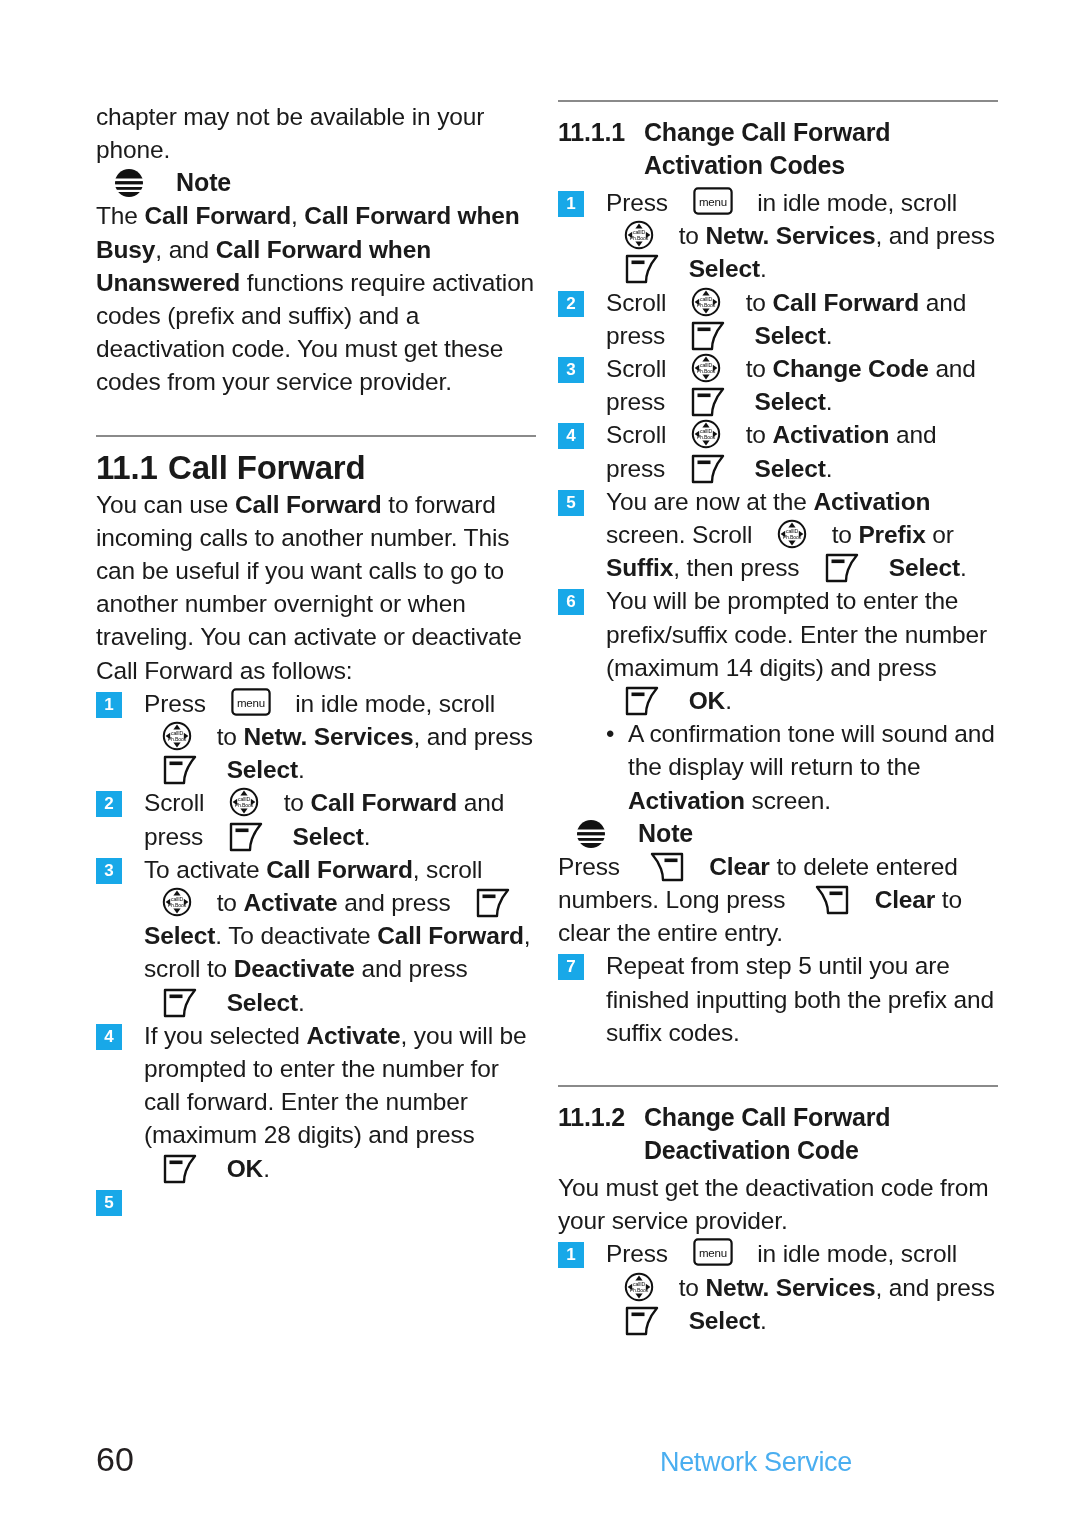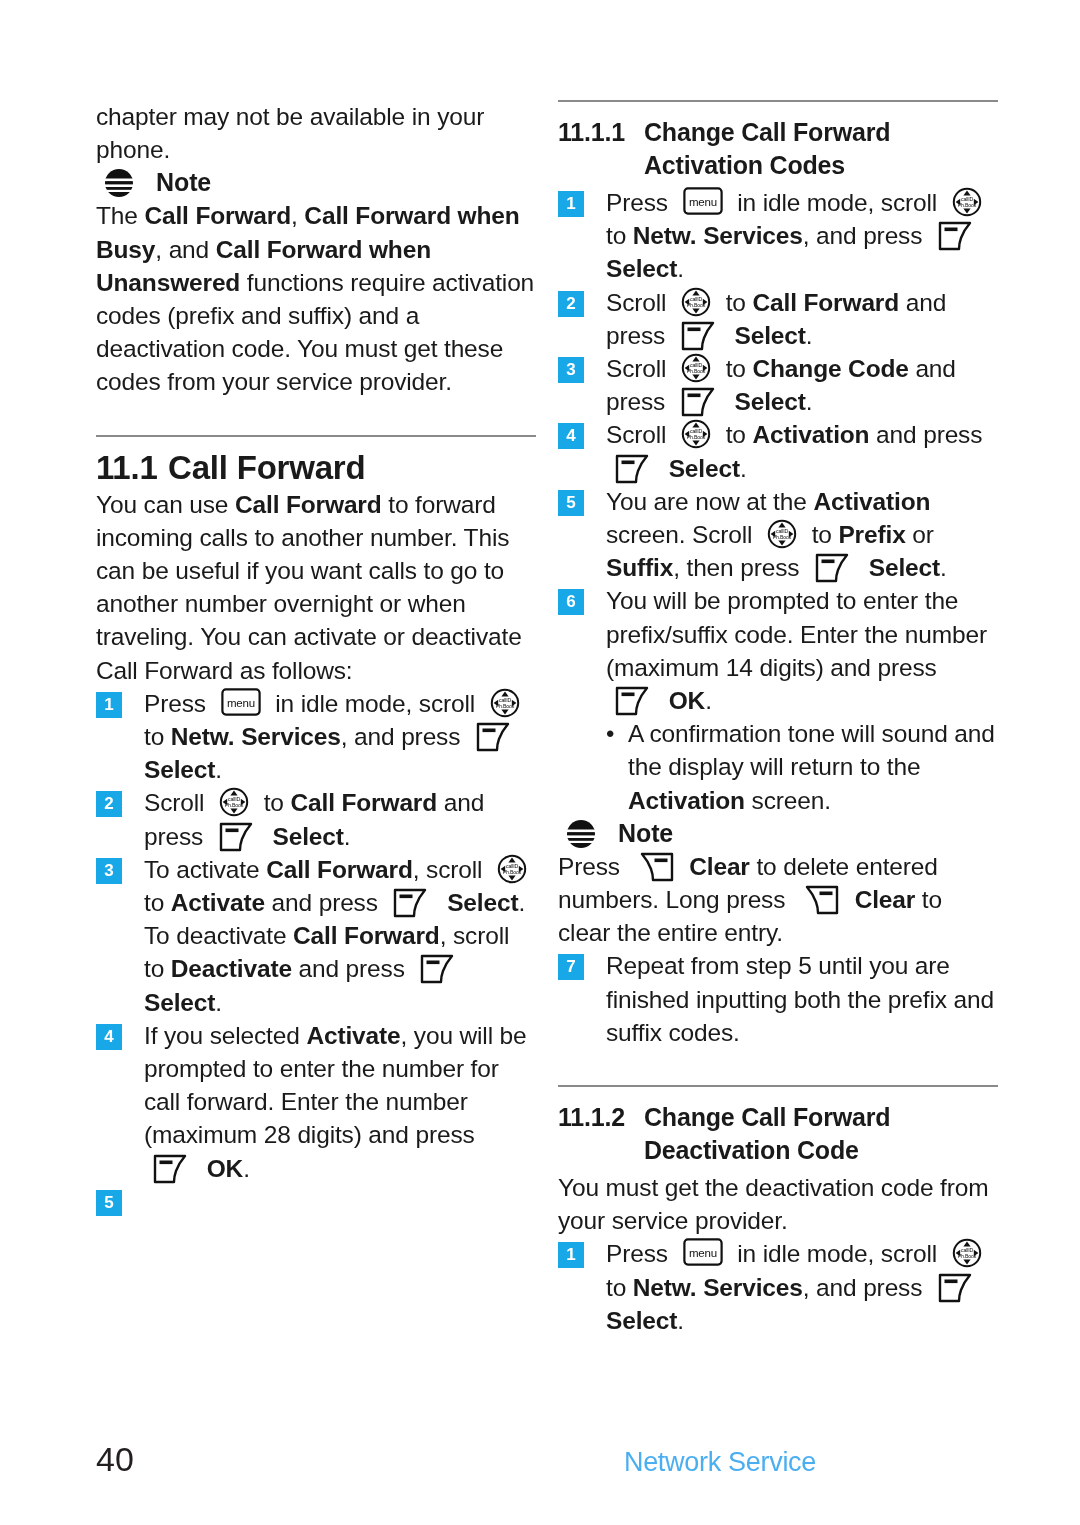--- a/index.html
+++ b/index.html
@@ -14,20 +14,21 @@
     color: #1a1a1a;
     position: relative;
     overflow: hidden;
   }
 
   .page {
     position: absolute;
     left: 0; top: 0;
     width: 912px;
     height: 1525px;
+    padding-left: 36px;
   }
 
   .col {
     position: absolute;
     top: 100px;
     width: 440px;
   }
   .col-left  { left: 96px; }
   .col-right { left: 558px; }
 
@@ -113,21 +114,21 @@
     font-size: 24px;
     line-height: 33.2px;
   }
   .bullet .bullet-text { flex: 1; }
   .gap-lg { height: 36px; }
 
   
   .ico {
     display: inline-block;
     vertical-align: -5px;
-    margin: 0 8px;
+    margin: 0 18px;
   }
   .ico svg { display: block; }
 
   
   .footer {
     position: absolute;
     left: 96px;
     right: 96px;
     top: 1440px;
     display: flex;
@@ -411,17 +412,17 @@
                 <text x="15" y="20.2" font-family="Liberation Sans, sans-serif" font-size="5.2" text-anchor="middle" fill="#111">Ph.Book</text>
               </svg></span><span> to </span><b>Netw. Services</b><span>, and press </span><span class="ico" style="vertical-align: -8px;"><svg width="40" height="32" viewBox="0 0 40 32">
                 <path d="M3 3 H33 C33 3 27 10 24 18 C22.4 22.4 22 27 22 29 H3 Z" fill="#fff" stroke="#111" stroke-width="2.4" stroke-linejoin="round"></path>
                 <rect x="7.5" y="7.5" width="13" height="3.6" fill="#111"></rect>
               </svg></span><span> </span><b>Select</b><span>.</span></span>
         </div>
       </div>
   </div>
 
   <div class="footer">
-    <span class="folio">40</span>
+    <span class="folio">60</span>
     <span class="runhead">Network Service</span>
   </div>
 
 </div>
 
 </body></html>

